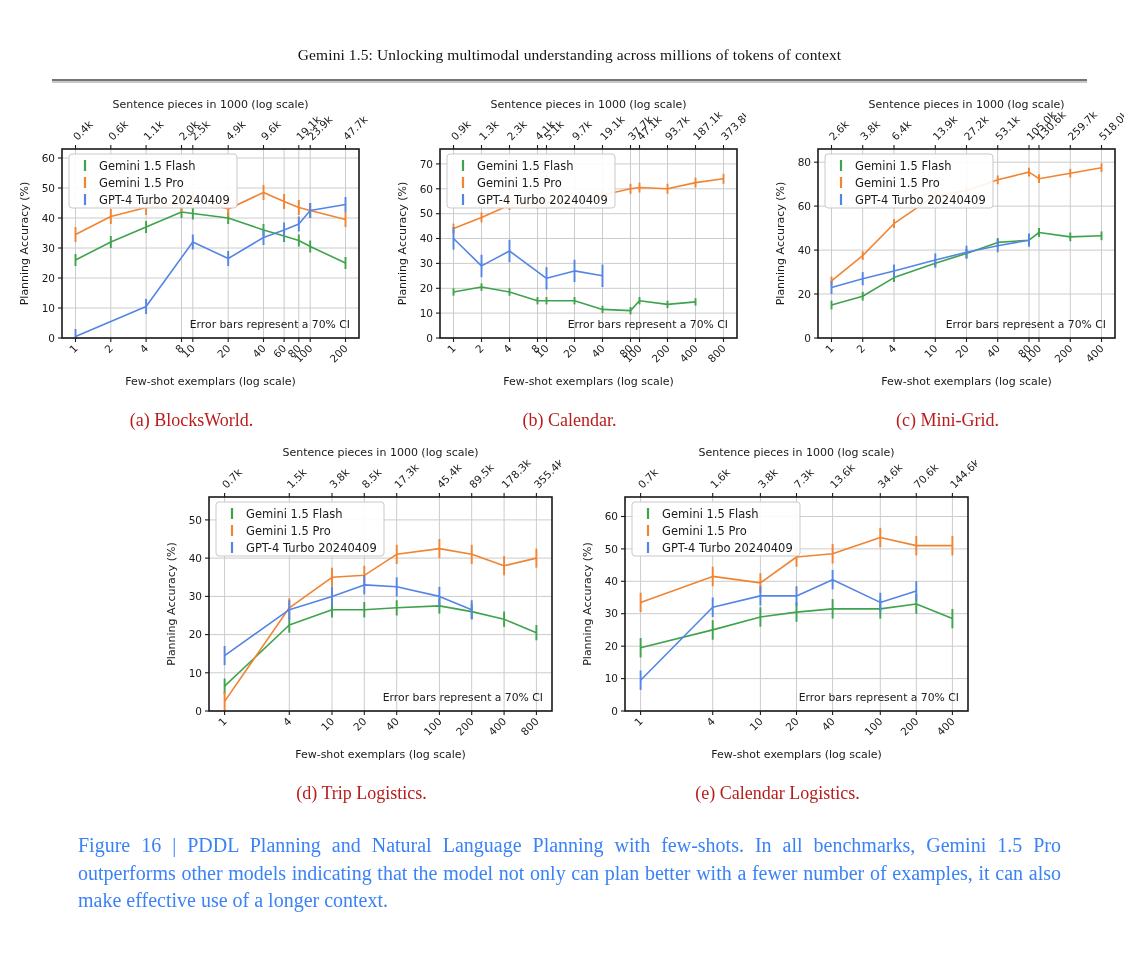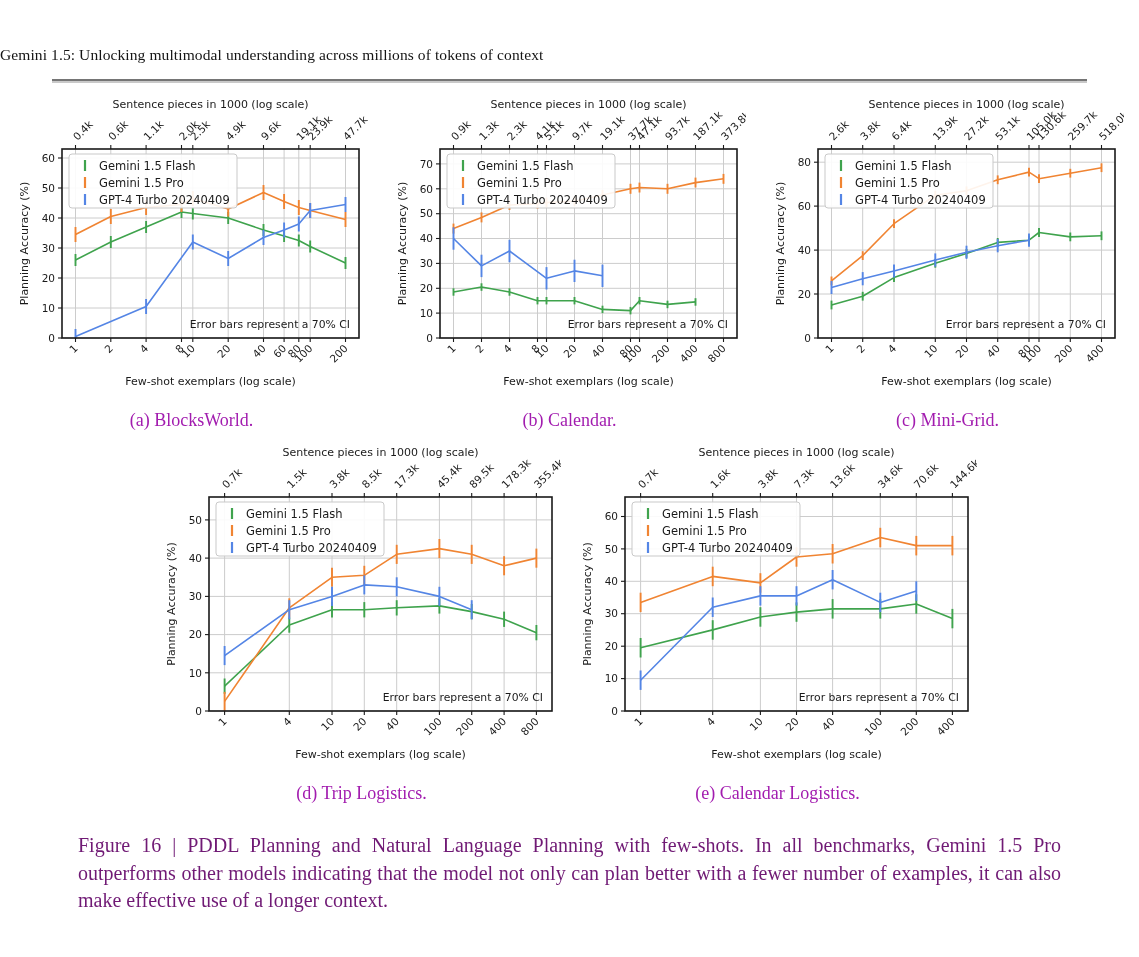--- a/index.html
+++ b/index.html
@@ -1,26 +1,26 @@
 <!DOCTYPE html>
 <html><head>
 <meta charset="utf-8">
 <style>
   html,body { margin:0; padding:0; background:#ffffff; }
   body { width:1139px; height:957px; overflow:hidden; font-family:"Liberation Serif", serif; color:#111; }
   .page { width:1139px; height:957px; position:relative; background:#fff; }
-  .running-header { padding-top:46px; text-align:left; font-size:15.5px; letter-spacing:.1px; color:#141414; }
+  .running-header { padding-top:46px; text-align:center; font-size:15.5px; letter-spacing:.1px; color:#141414; }
   .header-rule { margin:15px 52px 0 52px; height:0; border-top:2px solid #757575; box-shadow:0 2px 0 #c9c9c9; }
   .row { display:flex; justify-content:center; align-items:flex-start; }
   .row1 { margin-top:16px; gap:26px; }
   .row2 { margin-top:14px; gap:18px; }
   .chart-block { display:flex; flex-direction:column; align-items:center; }
   .chart-canvas { display:block; }
-  .subcaption { font-size:18px; margin-top:4px; color:#a21caf; }
-  .fig-caption { margin:28px 78px 0 78px; font-size:20px; line-height:1.38; text-align:justify; color:#701a75; }
+  .subcaption { font-size:18px; margin-top:4px; color:#b91c1c; }
+  .fig-caption { margin:28px 78px 0 78px; font-size:20px; line-height:1.38; text-align:justify; color:#3b82f6; }
   svg text { font-family:"DejaVu Sans", sans-serif; }
 </style>
 </head>
 <body>
 
 <div class="page">
 
   <div class="running-header">Gemini 1.5: Unlocking multimodal understanding across millions of tokens of context</div>
   <div class="header-rule"></div>
 

